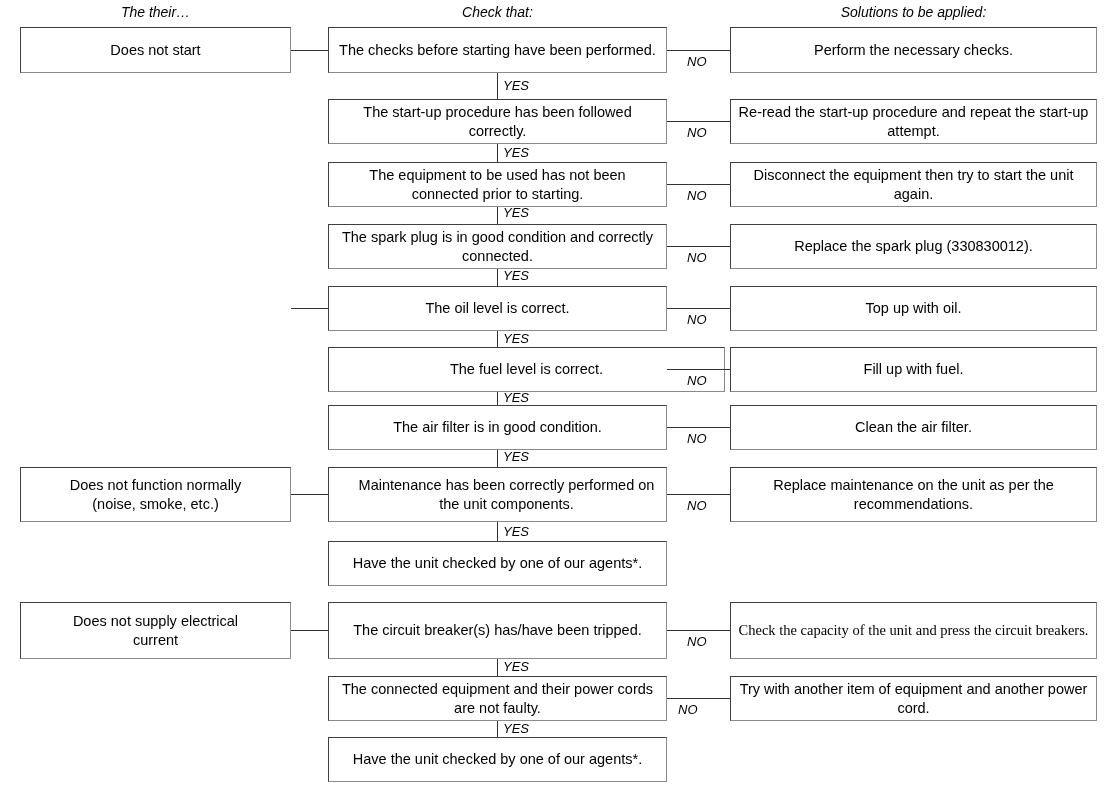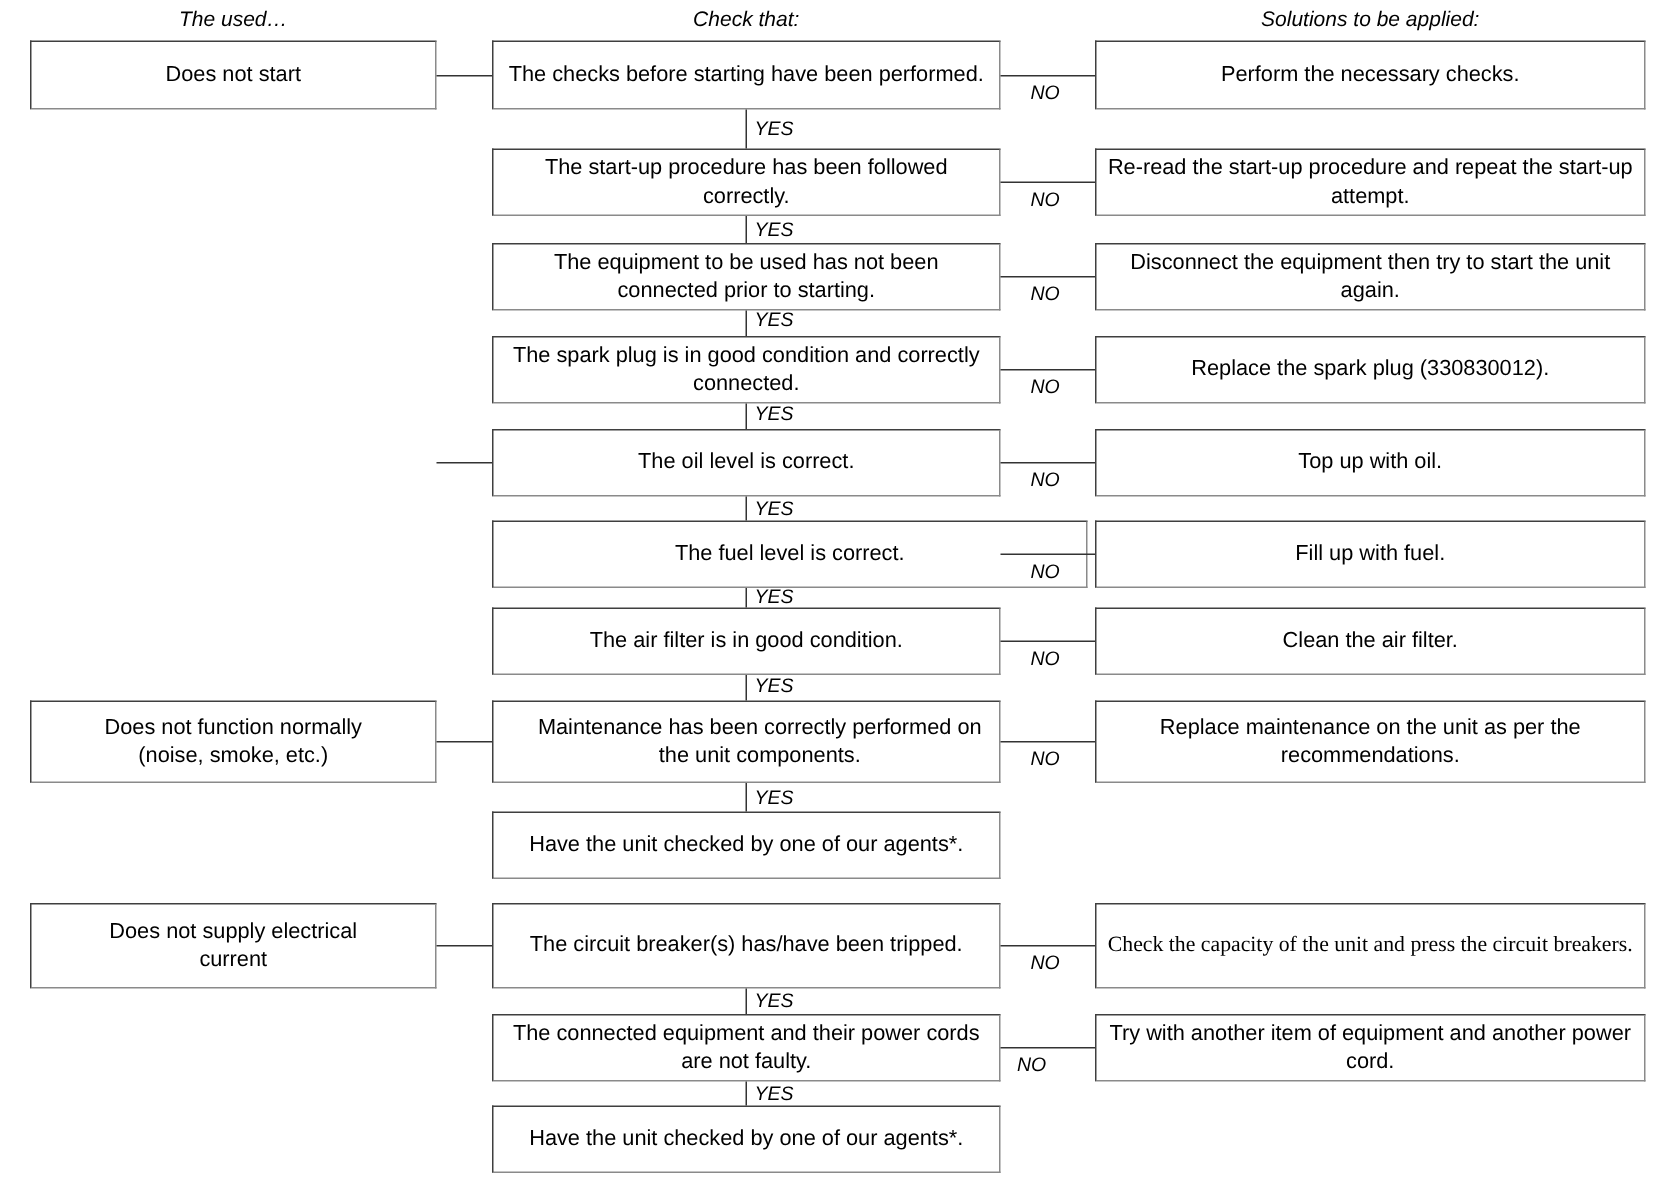--- a/index.html
+++ b/index.html
@@ -66,21 +66,21 @@
     color: #000;
     white-space: nowrap;
     text-align: right;
   }
 </style>
 </head>
 <body>
 
 <div id="canvas">
 
-  <div class="col-header" style="left:20px; top:4px; width:271px;">The used…</div>
+  <div class="col-header" style="left:20px; top:4px; width:271px;">The their…</div>
   <div class="col-header" style="left:328px; top:4px; width:339px;">Check that:</div>
   <div class="col-header" style="left:730px; top:4px; width:367px;">Solutions to be applied:</div>
 
   <div class="box" style="left:20px; top:27px; width:271px; height:46px;">
     <span class="txt">Does not start</span>
   </div>
 
 
   <div class="box" style="left:20px; top:467px; width:271px; height:55px; white-space:pre-line;">
     <span class="txt">Does not function normally

